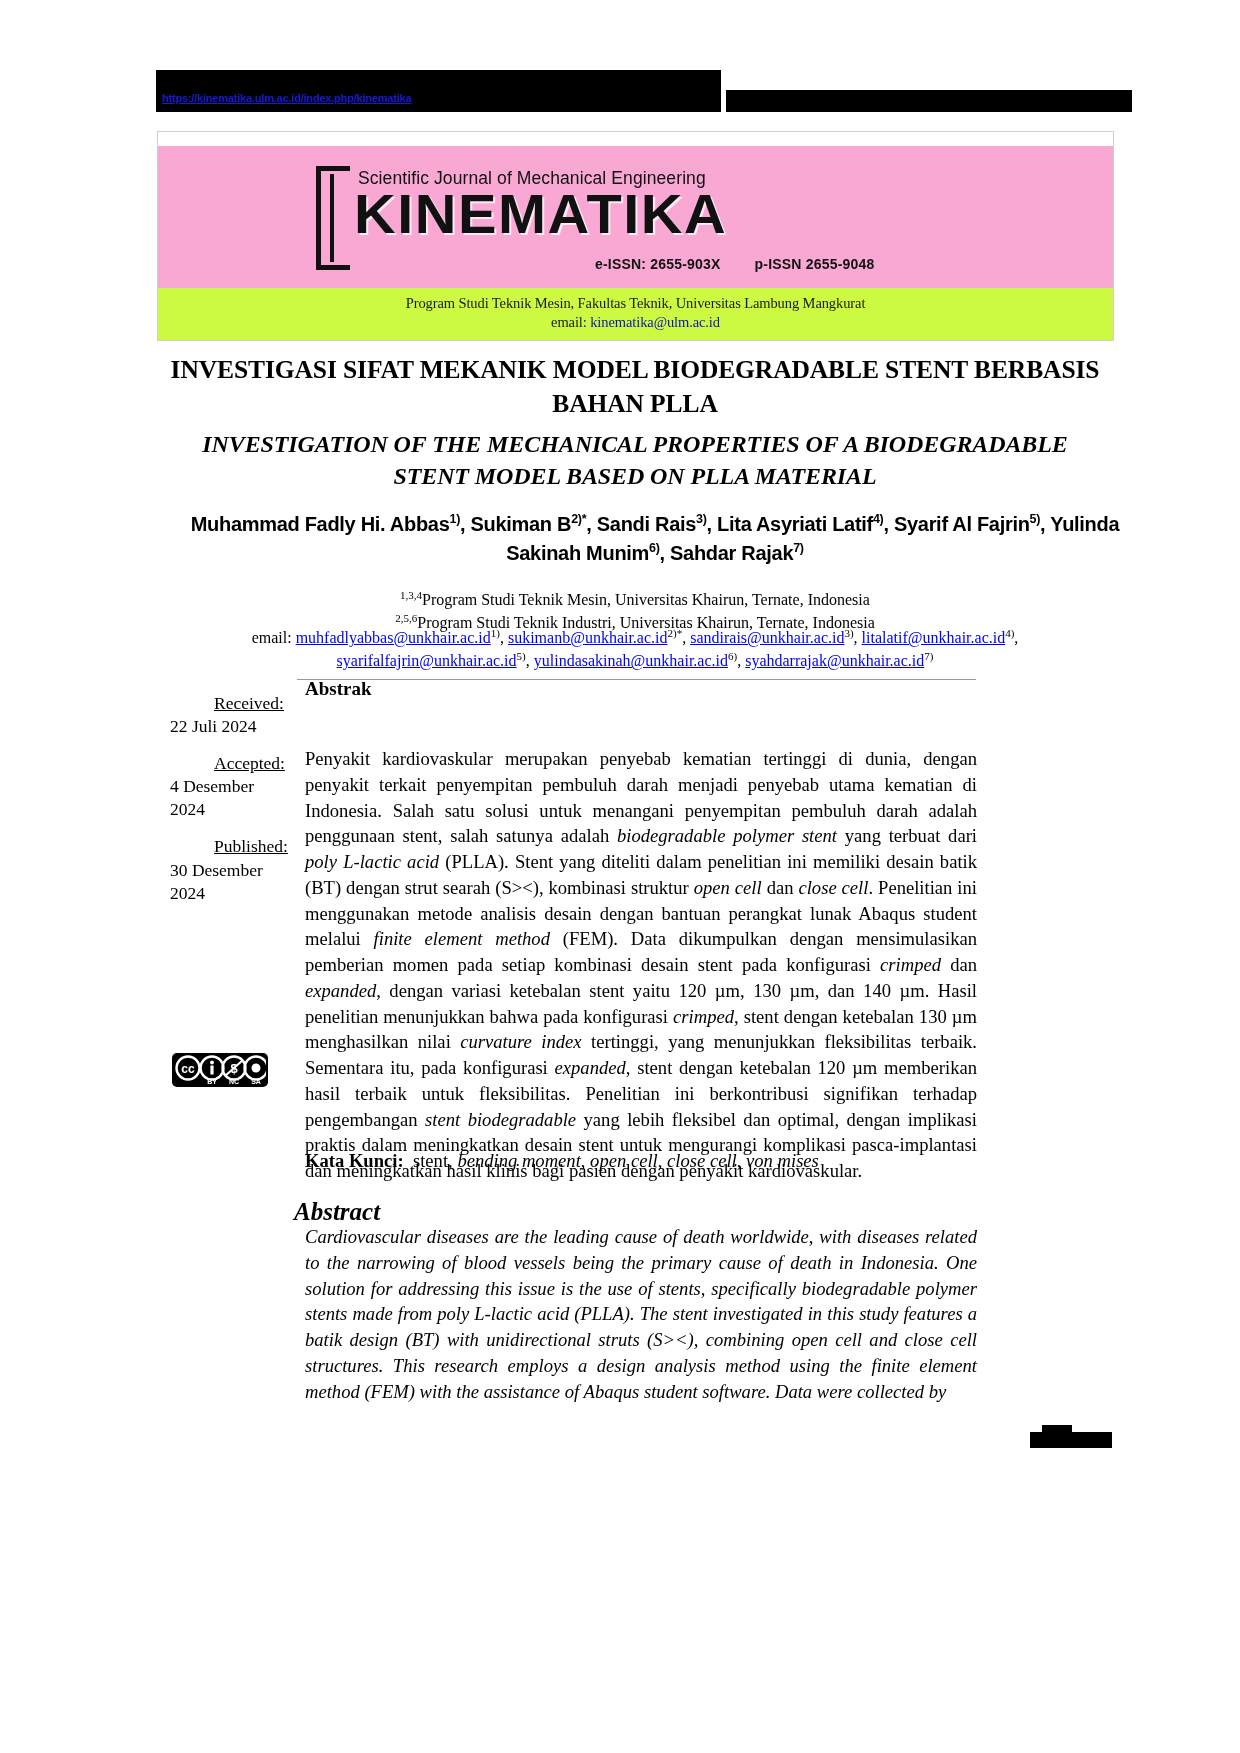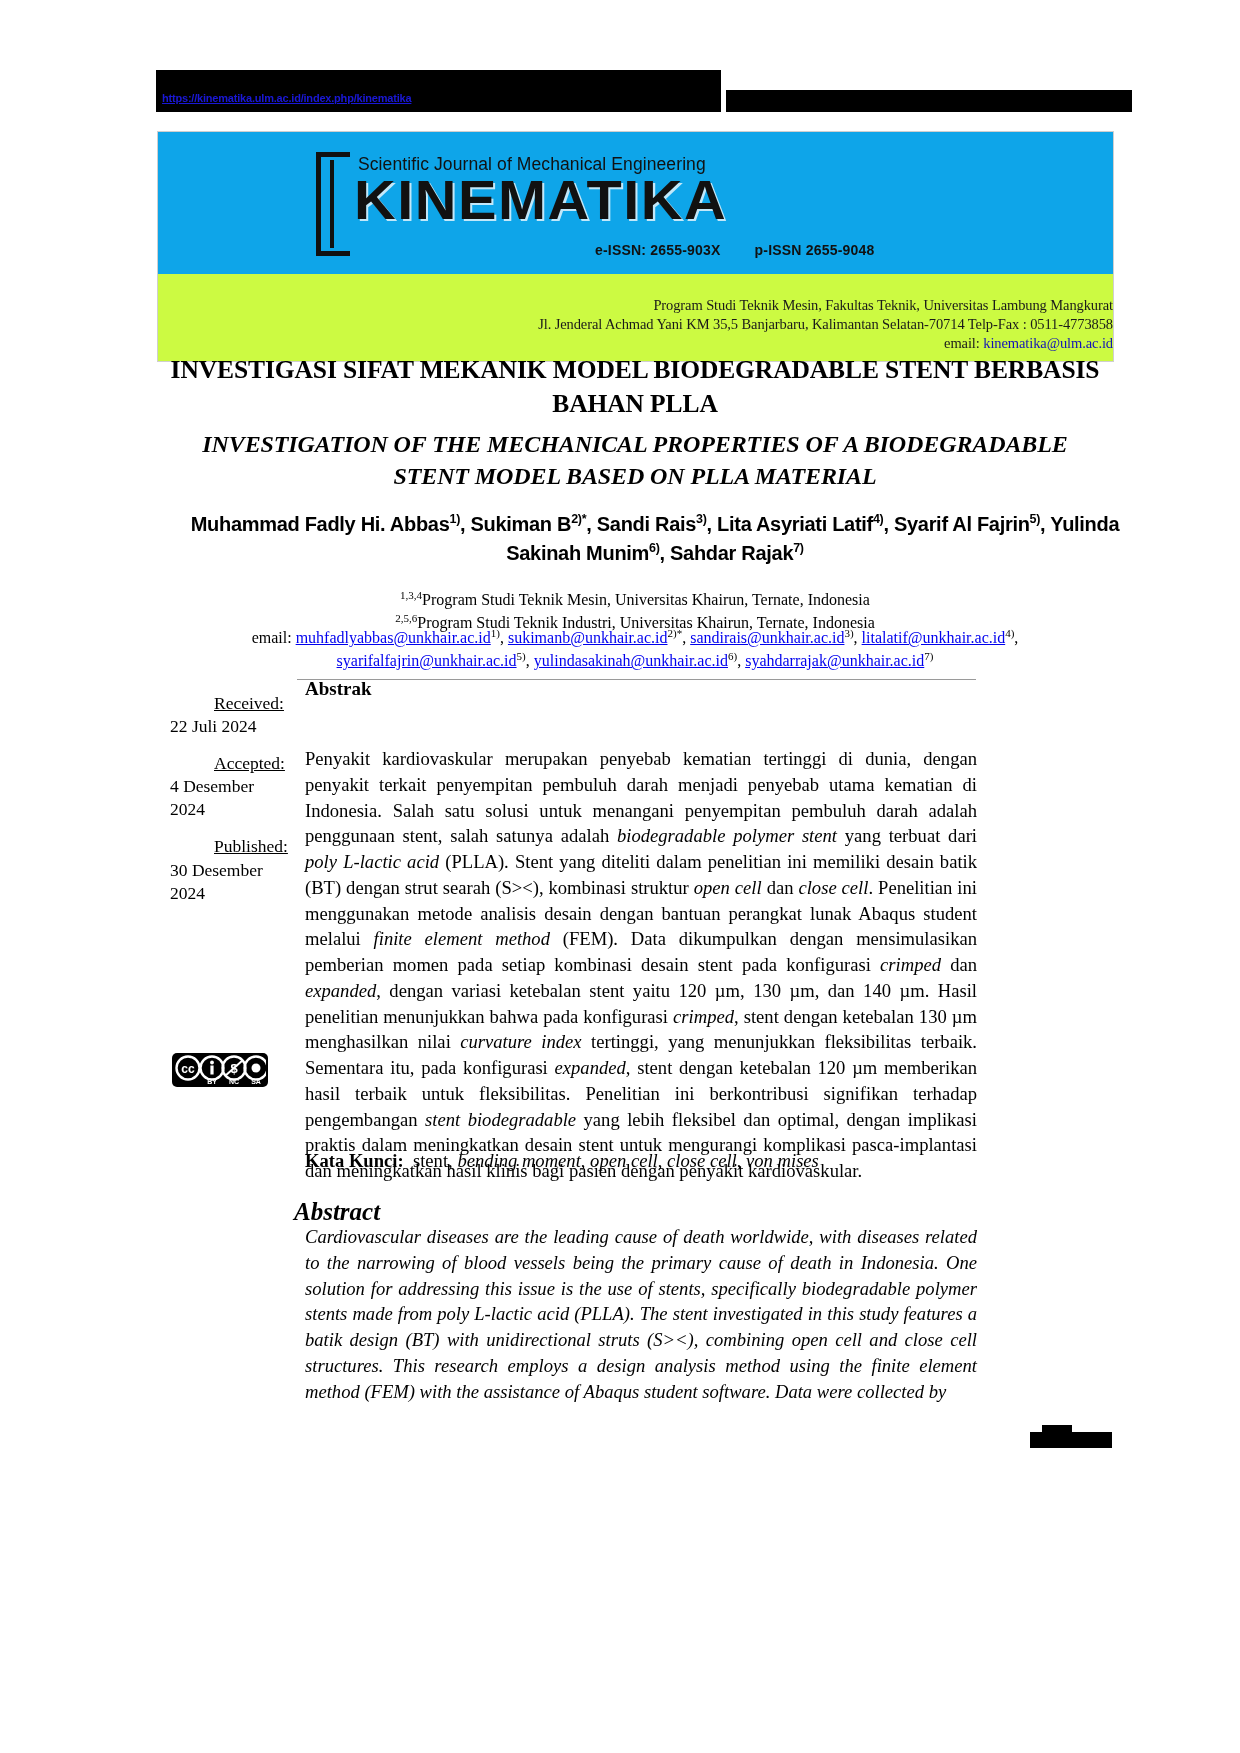--- a/index.html
+++ b/index.html
@@ -58,23 +58,24 @@
 
   
   .masthead {
     position: absolute;
     left: 157px; top: 131px;
     width: 957px;
     border: 1px solid #cfcfcf;
     box-sizing: border-box;
   }
   .mast-yellow {
-    background: #0ea5e9;
+    background: #f9a8d4;
     height: 142px;
     position: relative;
+    margin-top: 14px;
   }
   .mast-bracket {
     position: absolute;
     left: 158px; top: 20px;
     width: 34px; height: 104px;
   }
   .mast-bracket .outer {
     position: absolute;
     left: 0; top: 0;
     width: 34px; height: 104px;
@@ -117,22 +118,22 @@
     font-family: "Liberation Sans", "DejaVu Sans", sans-serif;
     font-size: 14px;
     font-weight: bold;
     color: #111;
     letter-spacing: 0.2px;
     white-space: nowrap;
   }
   .mast-issn span.gap { display: inline-block; width: 34px; }
   .mast-green {
     background: #ccfa42;
-    padding: 22px 0 8px 0;
-    text-align: right;
+    padding: 6px 0 8px 0;
+    text-align: center;
   }
   .mast-green div {
     font-family: "Liberation Serif", "DejaVu Serif", serif;
     font-size: 14.5px;
     color: #1a1a1a;
     line-height: 1.32;
     letter-spacing: -0.1px;
   }
   .mast-green a.email-link {
     color: #1313b8;
@@ -313,21 +314,20 @@
         <div class="inner"></div>
       </div>
       <div class="mast-sub">Scientific Journal of Mechanical Engineering</div>
       <div class="mast-title">KINEMATIKA</div>
       <div class="mast-issn">
         <span>e-ISSN: 2655-903X</span><span class="gap"></span><span>p-ISSN 2655-9048</span>
       </div>
     </div>
     <div class="mast-green">
       <div>Program Studi Teknik Mesin, Fakultas Teknik, Universitas Lambung Mangkurat</div>
-      <div>Jl. Jenderal Achmad Yani KM 35,5 Banjarbaru, Kalimantan Selatan-70714 Telp-Fax : 0511-4773858</div>
       <div><span>email: </span><a class="email-link" href="#">kinematika@ulm.ac.id</a></div>
     </div>
   </div>
 
   <div class="title-id">INVESTIGASI SIFAT MEKANIK MODEL BIODEGRADABLE STENT BERBASIS BAHAN PLLA</div>
   <div class="title-en">INVESTIGATION OF THE MECHANICAL PROPERTIES OF A BIODEGRADABLE STENT MODEL BASED ON PLLA MATERIAL</div>
 
   <div class="authors"><span>Muhammad Fadly Hi. Abbas<sup>1)</sup></span>, <span>Sukiman B<sup>2)*</sup></span>, <span>Sandi Rais<sup>3)</sup></span>, <span>Lita Asyriati Latif<sup>4)</sup></span>, <span>Syarif Al Fajrin<sup>5)</sup></span>, <span>Yulinda Sakinah Munim<sup>6)</sup></span>, <span>Sahdar Rajak<sup>7)</sup></span></div>
 
   <div class="affil">

